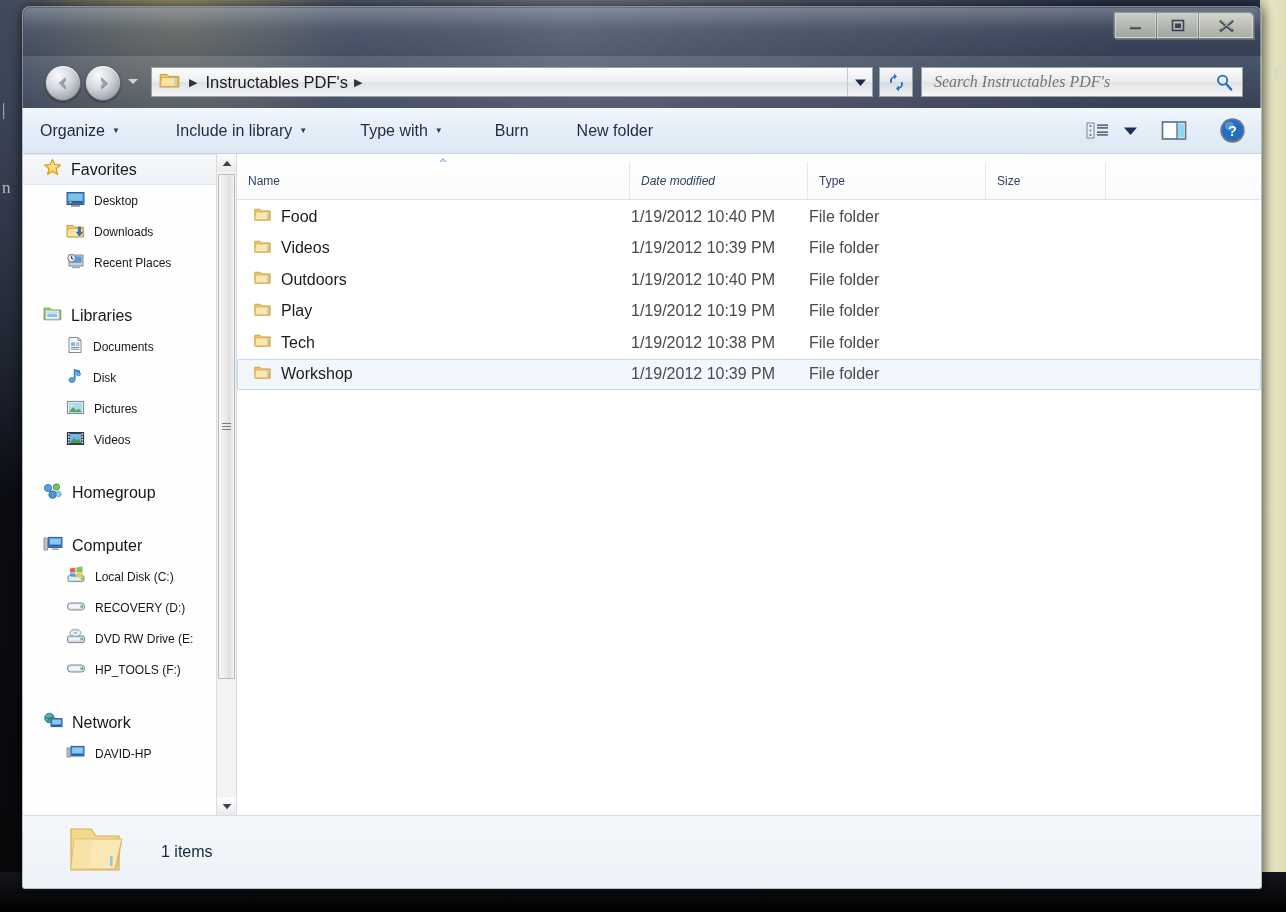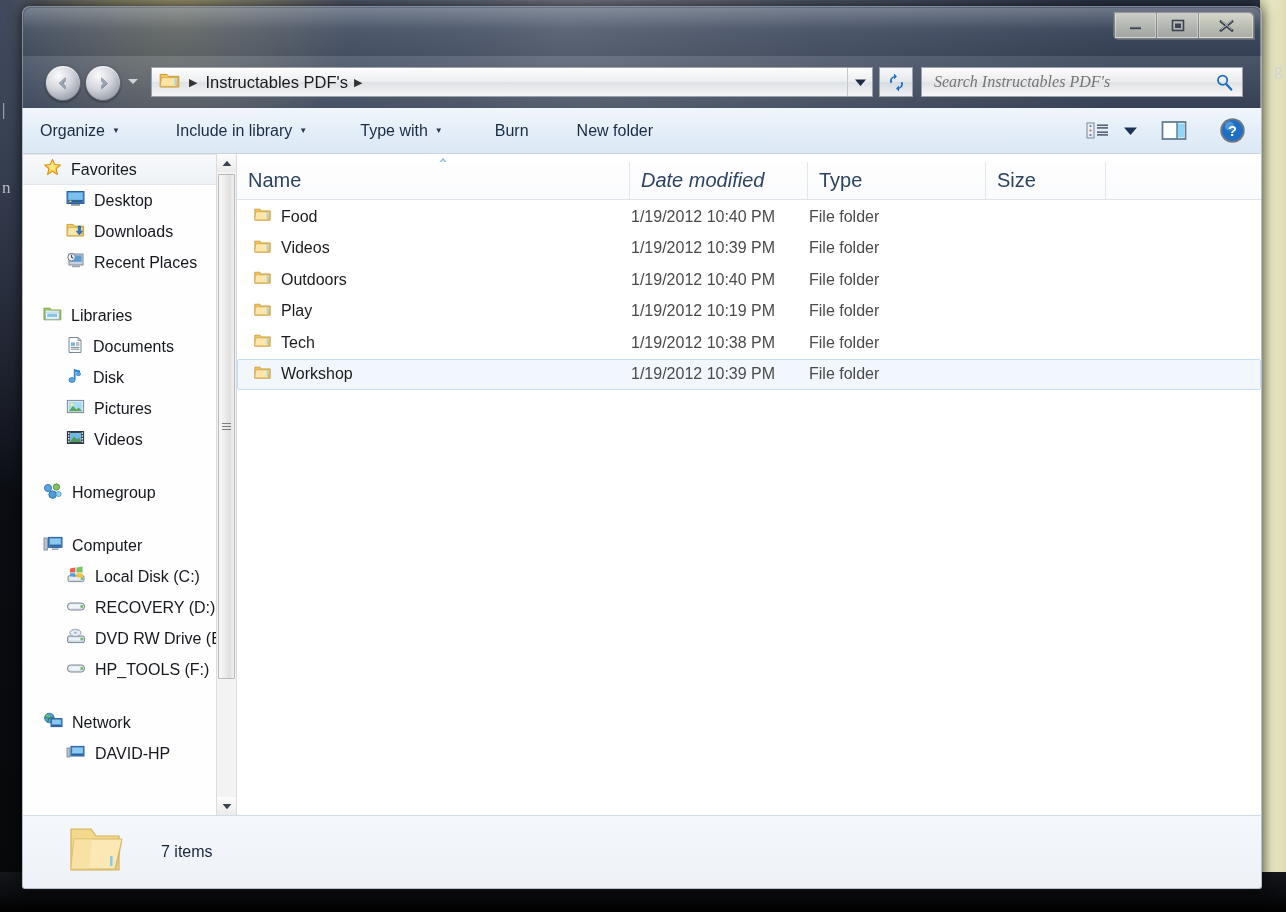--- a/index.html
+++ b/index.html
@@ -179,21 +179,21 @@
     display: flex; align-items: center; gap: 9px;
     height: 31px; padding-left: 20px; font-size: 16px; color: #15181d;
   }
   .nav-group.highlight {
     background: linear-gradient(180deg, #f7f9fb 0%, #eef2f6 100%);
     border-top: 1px solid #e2e8ee; border-bottom: 1px solid #e2e8ee;
     box-sizing: border-box;
   }
   .nav-child {
     display: flex; align-items: center; gap: 9px;
-    height: 31px; padding-left: 43px; font-size: 16px; color: #15181d;
+    height: 31px; padding-left: 43px; font-size: 12px; color: #15181d;
     white-space: nowrap;
   }
   .nav-spacer { height: 22px; }
 
   
   #nav-scroll {
     position: absolute; right: 0; top: 0; width: 20px; height: 100%;
     background: #f3f3f3; border-left: 1px solid #dcdcdc; box-sizing: border-box;
   }
   .sb-arrow {
@@ -226,21 +226,21 @@
     display: flex; align-items: center; justify-content: center;
   }
   #colheader {
     position: absolute; left: 0; top: 8px; width: 100%; height: 38px;
     background: linear-gradient(180deg, #fefeff 0%, #fafbfc 100%);
     border-bottom: 1px solid #dfe4ea;
     display: flex; box-sizing: border-box;
   }
   .colh {
     display: flex; align-items: center;
-    font-size: 20px; color: #2c4461;
+    font-size: 12px; color: #2c4461;
     border-right: 1px solid #e3e8ee;
     padding-left: 11px; box-sizing: border-box;
   }
   .col-name { width: 393px; }
   .col-date { width: 178px; font-style: italic; }
   .col-type { width: 178px; }
   .col-size { width: 120px; border-right: 1px solid #e3e8ee; }
   .col-fill { flex: 1; border-right: none; }
 
   #filelist { position: absolute; left: 0; top: 47px; width: 100%; }
@@ -805,16 +805,16 @@
   <div id="statusbar">
     <span id="status-icon">
       <svg width="60" height="54" viewBox="0 0 60 54">
         <path d="M6 6 L26 6 L31 13 L54 13 L54 47 L6 47 Z" fill="#f4d98c" stroke="#d4b157" stroke-width="1.2"></path>
         <path d="M9 16 L57 16 L50 46 L6 46 Z" fill="#fbe8b4" stroke="#d8b86a" stroke-width="1"></path>
         <path d="M9 16 L27 16 L24 46 L6 46 Z" fill="#f7dc9a" opacity=".6"></path>
         <rect x="45" y="33" width="2.6" height="10" fill="#7ec9ea" opacity=".9"></rect>
         <path d="M50 46 L57 16 L57 20 L52 47 Z" fill="#cfae63" opacity=".5"></path>
       </svg>
     </span>
-    <span id="status-text">7 items</span>
+    <span id="status-text">1 items</span>
   </div>
 
 </div>
 
 </body></html>

